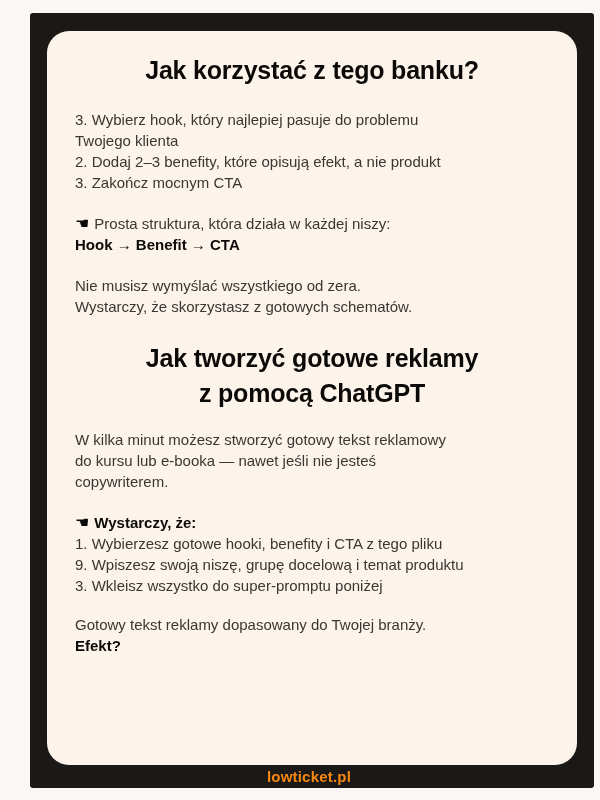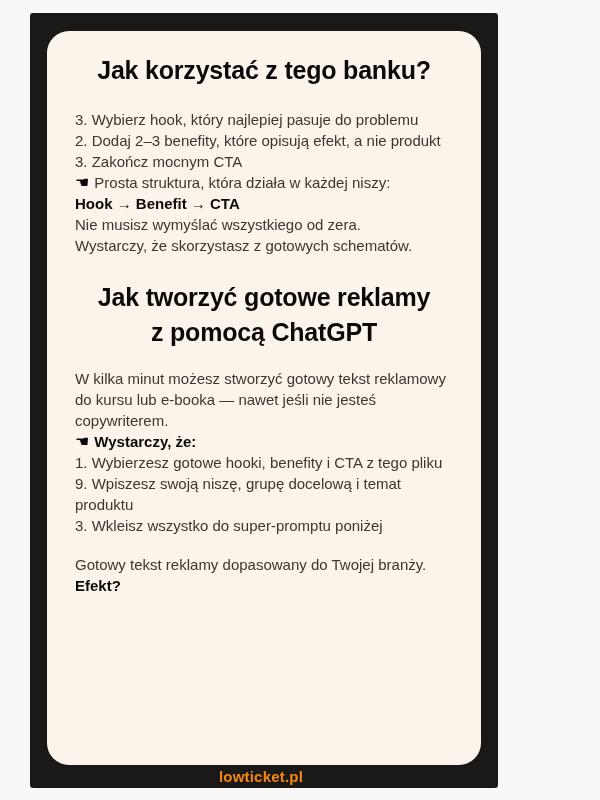--- a/index.html
+++ b/index.html
@@ -15,21 +15,21 @@
   body{
     width:600px;height:800px;
     background:var(--page-bg);
     font-family:"Liberation Sans","DejaVu Sans",sans-serif;
     position:relative;
     overflow:hidden;
   }
   .frame{
     position:absolute;
     left:30px;top:13px;
-    width:468px;height:775px;
+    width:564px;height:775px;
     background:var(--frame);
     border-radius:3px;
   }
   .card{
     position:absolute;
     left:17px;right:17px;top:18px;bottom:23px;
     background:var(--card);
     border-radius:22px;
     padding:24px 28px;
     color:var(--body);
@@ -39,21 +39,21 @@
   h1,h2{
     margin:0;
     text-align:center;
     color:var(--heading);
     font-size:25px;
     line-height:30px;
     font-weight:800;
     letter-spacing:-0.2px;
   }
   h2{margin-top:24px;line-height:35px;}
-  .para{}
+  .para{margin-top:20px;}
   .para.first{margin-top:24px;}
   .para.tight{margin-top:18px;}
   .line{display:block;}
   .bold{font-weight:bold;color:var(--heading);}
   .hand{
     font-family:"DejaVu Sans",sans-serif;
     color:var(--heading);
     font-size:16px;
     margin-right:5px;
   }
@@ -70,20 +70,21 @@
 </head>
 <body>
 
 <div class="frame">
   <div class="card">
 
     <h1>Jak korzystać z tego banku?</h1>
 
     <div class="para first">
       <span class="line">3. Wybierz hook, który najlepiej pasuje do problemu</span>
+      <span class="line">Twojego klienta</span>
       <span class="line">2. Dodaj 2–3 benefity, które opisują efekt, a nie produkt</span>
       <span class="line">3. Zakończ mocnym CTA</span>
     </div>
 
     <div class="para">
       <span class="line"><span class="hand">☚</span><span>Prosta struktura, która działa w każdej niszy:</span></span>
       <span class="line bold">Hook → Benefit → CTA</span>
     </div>
 
     <div class="para">

